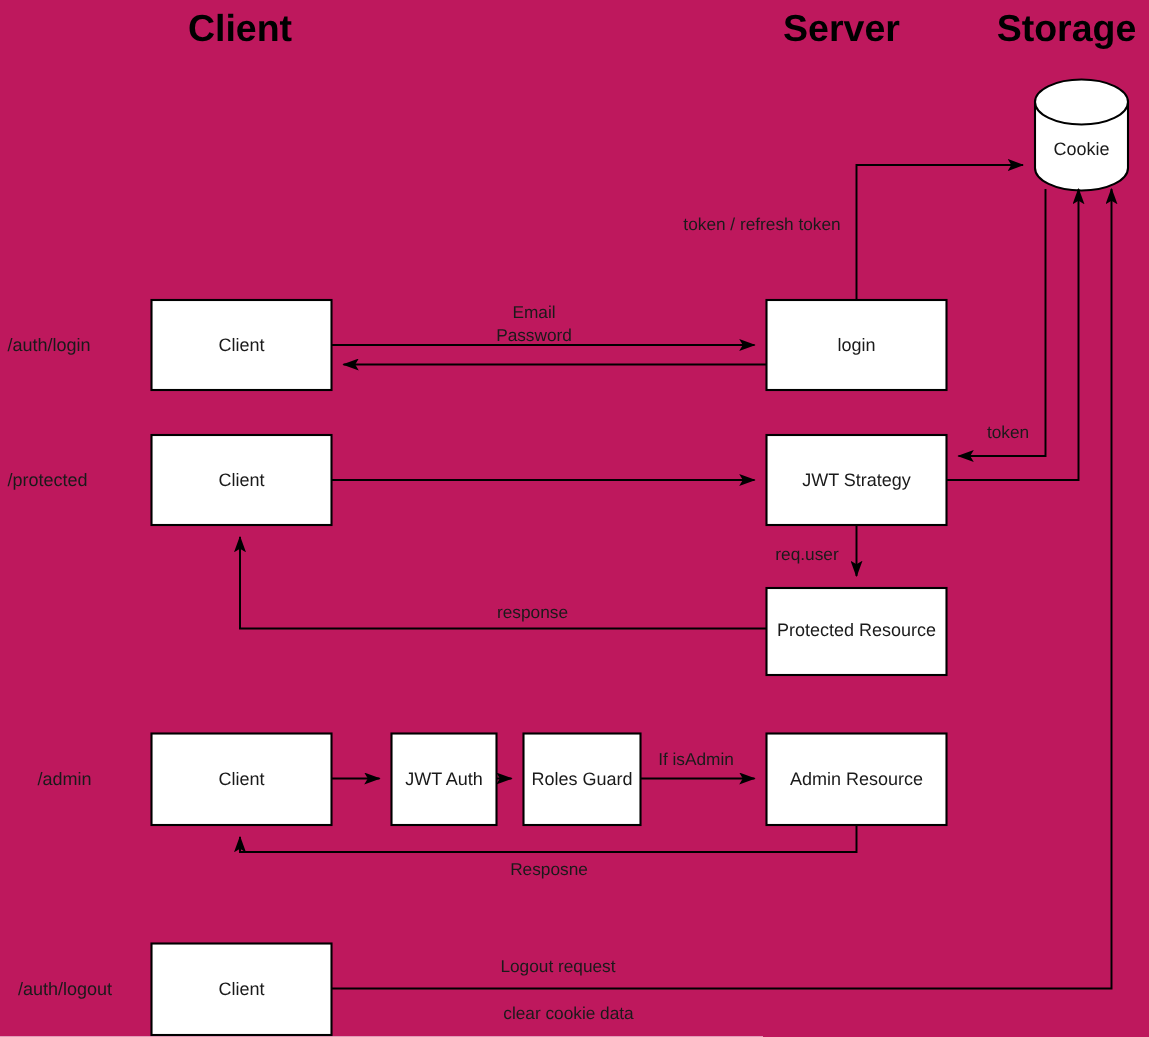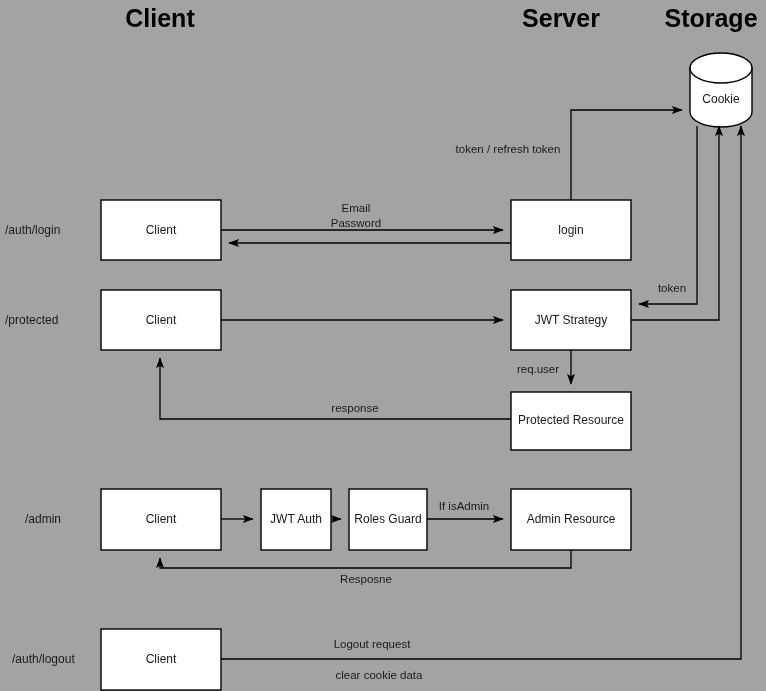--- a/index.html
+++ b/index.html
@@ -11,21 +11,21 @@
   body {
     width: 766px;
     height: 691px;
     overflow: hidden;
     font-family: "Liberation Sans", sans-serif;
   }
   #diagram-root {
     position: relative;
     width: 766px;
     height: 691px;
-    background: #a3a3a3;
+    background: #be185d;
   }
   svg#flow-svg {
     display: block;
     width: 766px;
     height: 691px;
   }
   .lane-title {
     font-family: "Liberation Sans", sans-serif;
     font-size: 25px;
     font-weight: bold;

